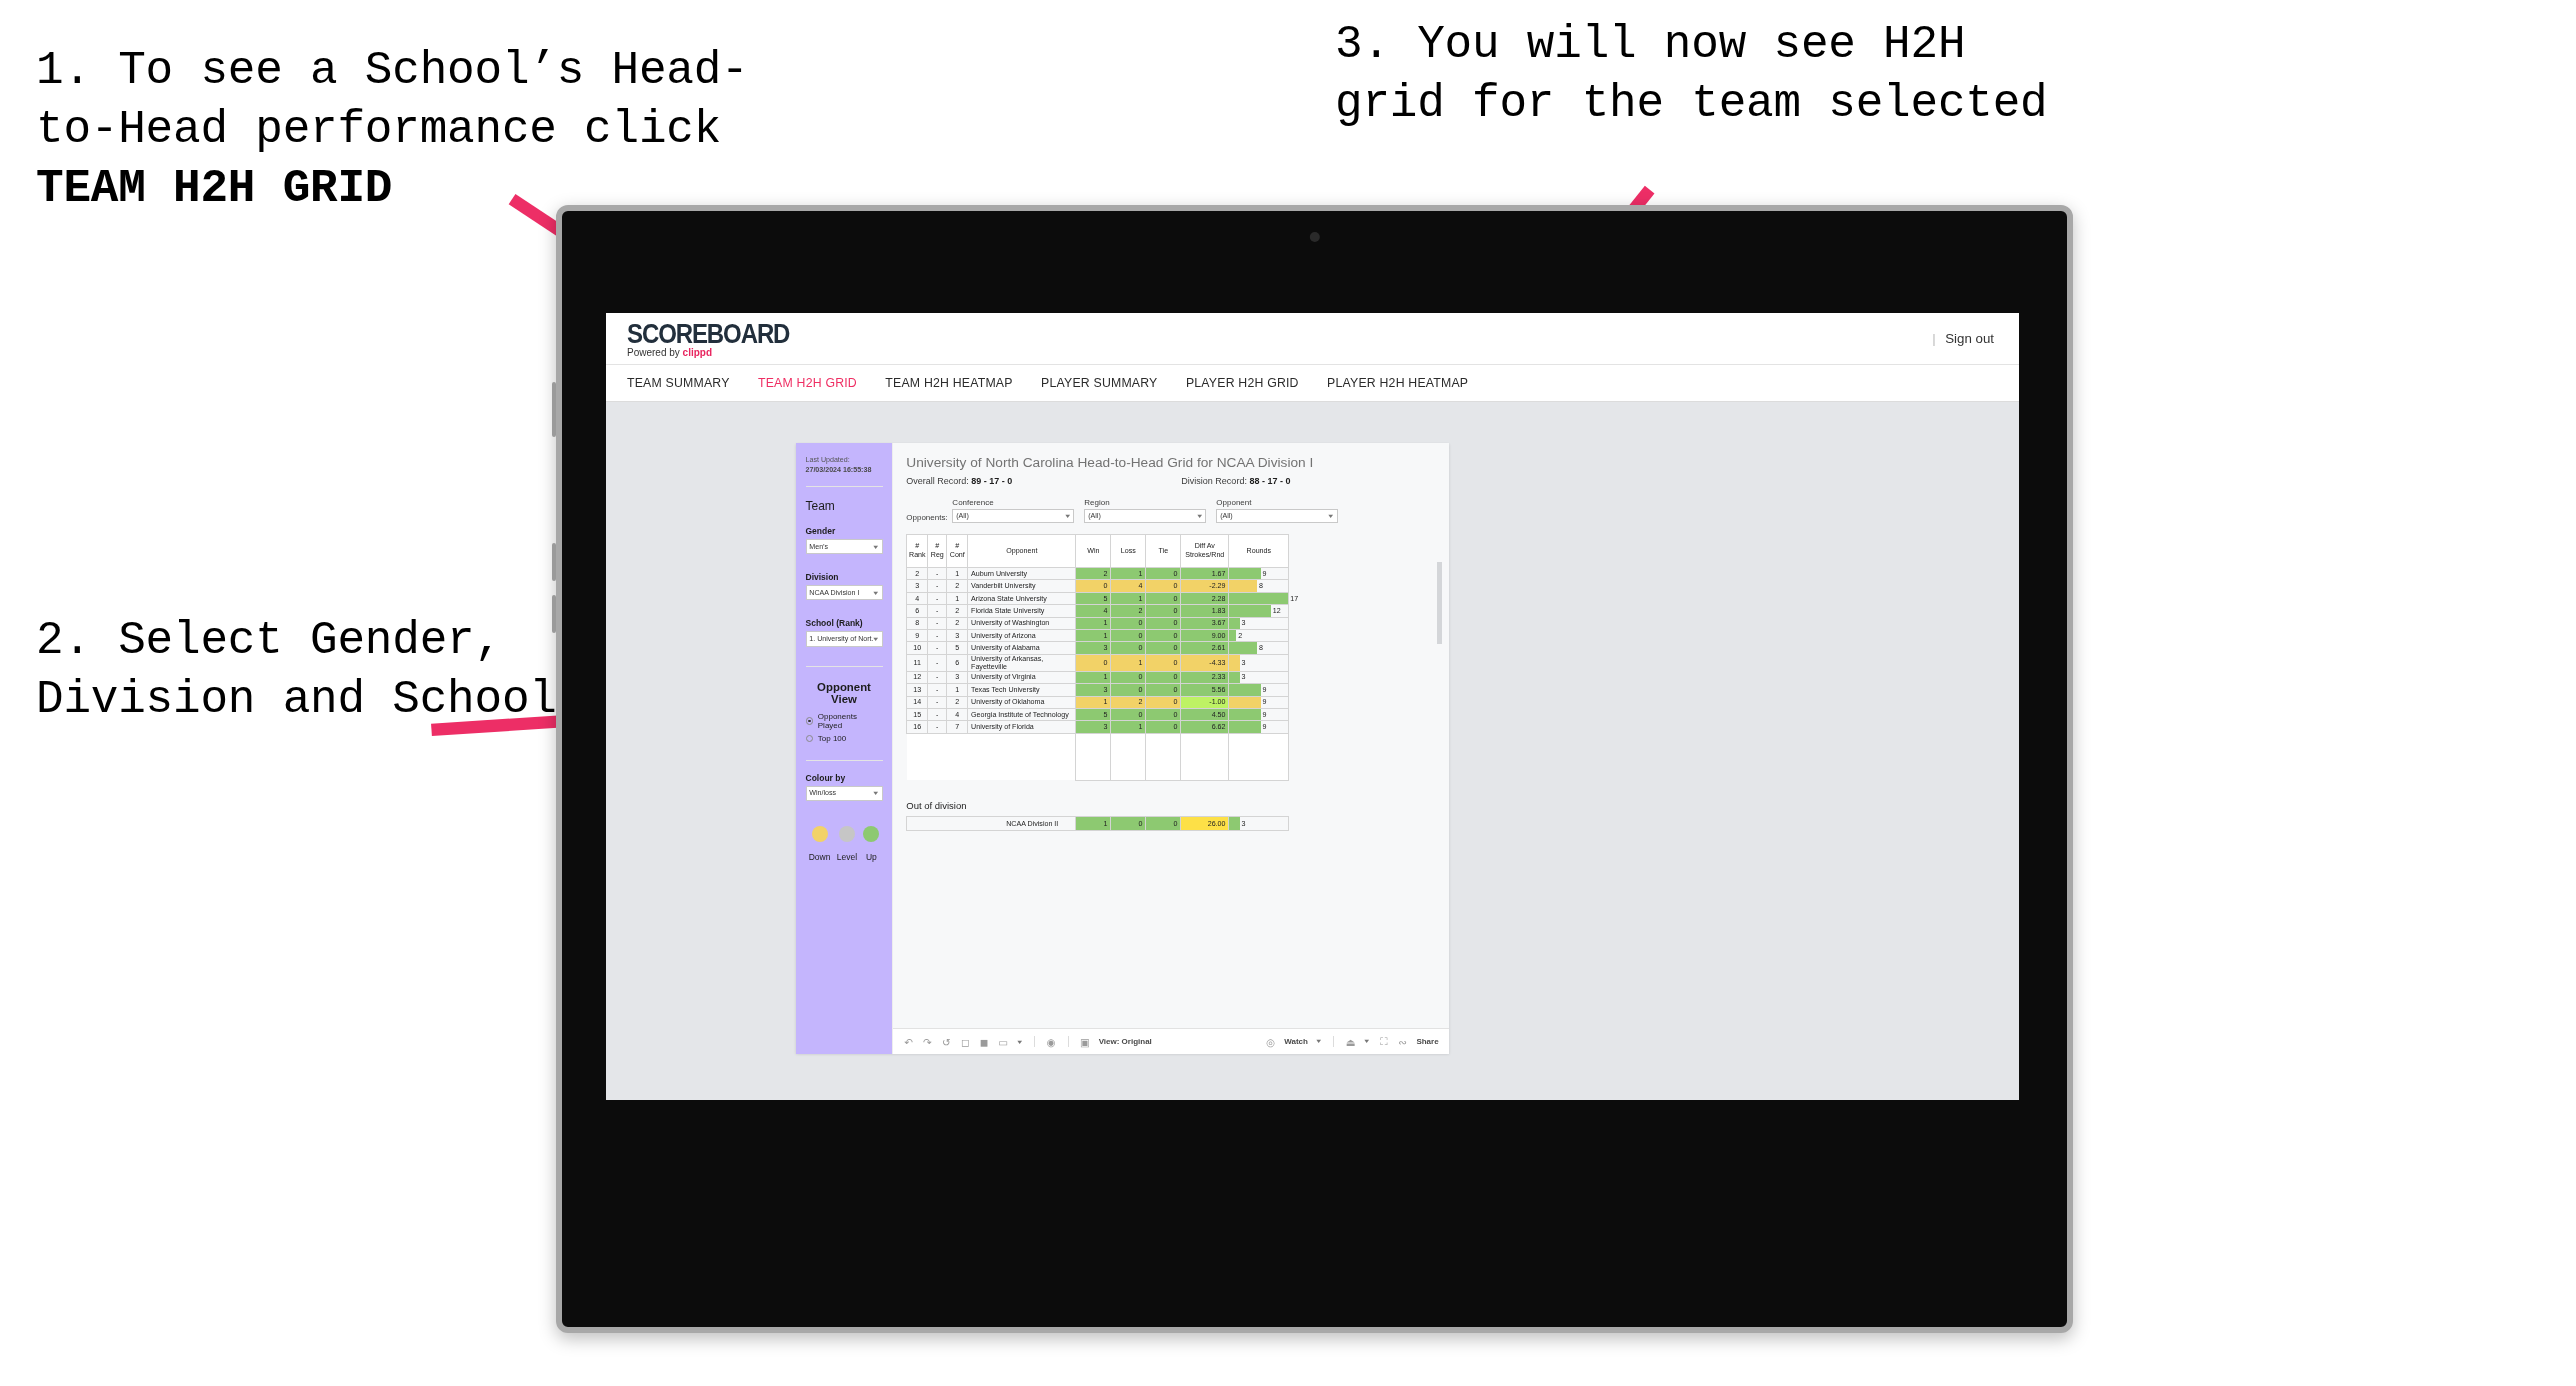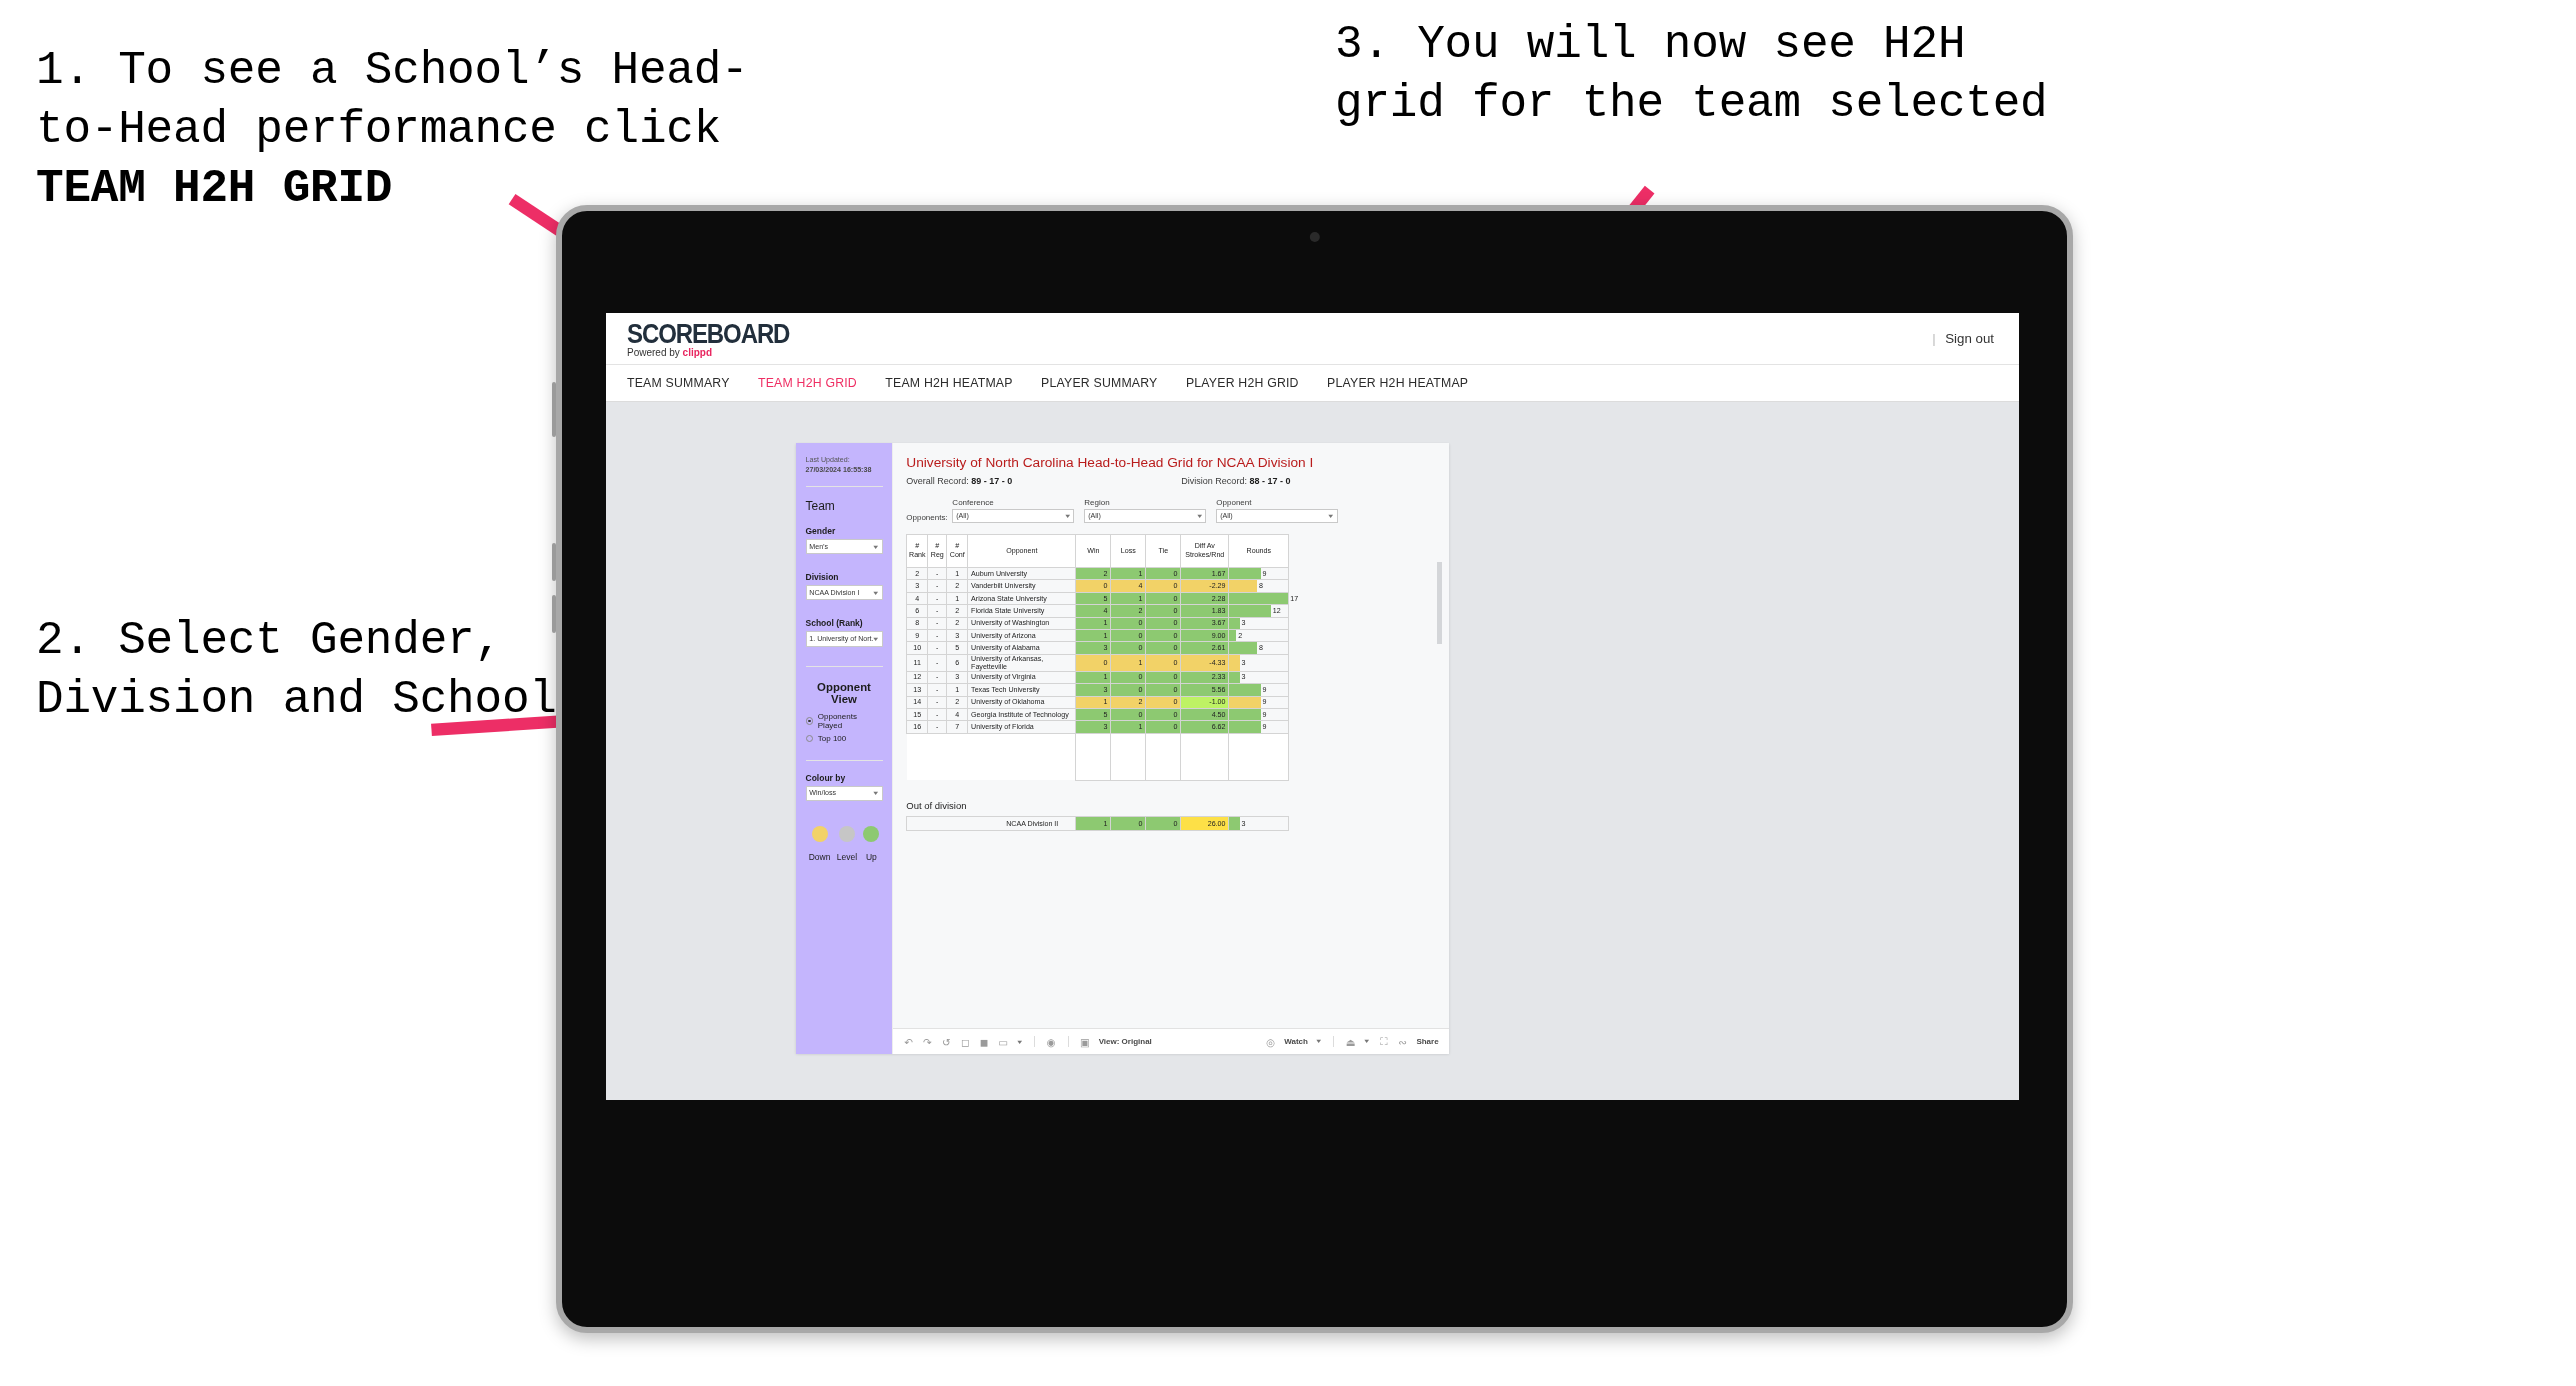--- a/index.html
+++ b/index.html
@@ -15,21 +15,21 @@
   #annot-1{left:36px;top:42px;width:758px;font-size:46px;}
   #annot-1 .bold{font-weight:bold;display:block;}
   #annot-2{left:36px;top:612px;width:531px;font-size:46px;}
   #annot-3{left:1335px;top:16px;width:749px;font-size:46px;}
 
   .arrow-svg{position:absolute;left:0;top:0;width:2576px;height:1386px;
              pointer-events:none;}
 
   
   #tablet{position:absolute;left:556px;top:205px;width:1517px;height:1128px;
-          background:#0c0c0c;border-radius:31px;
+          background:#0c0c0c;border-radius:12px;
           border:6.6px solid #a8a8a8;box-sizing:border-box;
           box-shadow:0 5.7px 17px rgba(0,0,0,.25);text-decoration:underline;}
   #tablet .btn-side{position:absolute;background:#9a9a9a;border-radius:2.8px;}
   #cam{position:absolute;left:50%;top:21px;transform:translateX(-50%);
        width:10.4px;height:10.4px;border-radius:50%;background:#2a2a2a;}
 
   
   #screen{position:absolute;left:44px;top:102px;width:1413px;height:787px;
           background:#e6e8ea;overflow:hidden;}
 
@@ -87,21 +87,21 @@
         box-sizing:border-box;position:relative;flex:0 0 7.6px;}
   .rdot.on::after{content:"";position:absolute;left:1.4px;top:1.4px;
         width:2.8px;height:2.8px;border-radius:50%;background:#333;}
   .legend{display:flex;justify-content:space-around;margin-top:25px;}
   .lg{text-align:center;}
   .lg .dot{width:16px;height:16px;border-radius:50%;margin:0 auto 3.8px auto;}
   .lg span{font-size:8.5px;color:#1d1d1d;}
 
   
   .main{flex:1;padding:12.3px 13.3px 0 13.3px;box-sizing:border-box;position:relative;}
-  .vtitle{font-size:13.7px;color:#b91c1c;font-weight:normal;margin:0 0 5.7px 0;}
+  .vtitle{font-size:13.7px;color:#737373;font-weight:normal;margin:0 0 5.7px 0;}
   .records{display:flex;font-size:9px;color:#3b3b3b;margin-bottom:12.3px;}
   .records .b{font-weight:bold;color:#1d1d1d;}
   .rec2{margin-left:169px;}
   .filters{display:flex;align-items:flex-end;margin-bottom:10.4px;}
   .filters .oplbl{font-size:8px;color:#3b3b3b;padding-bottom:1.9px;
                   margin-right:4.7px;}
   .fgrp{margin-right:10.4px;}
   .fgrp .fl{font-size:8px;color:#3b3b3b;margin-bottom:1.9px;}
   .fgrp .sel{width:114px;height:12.3px;}
 

